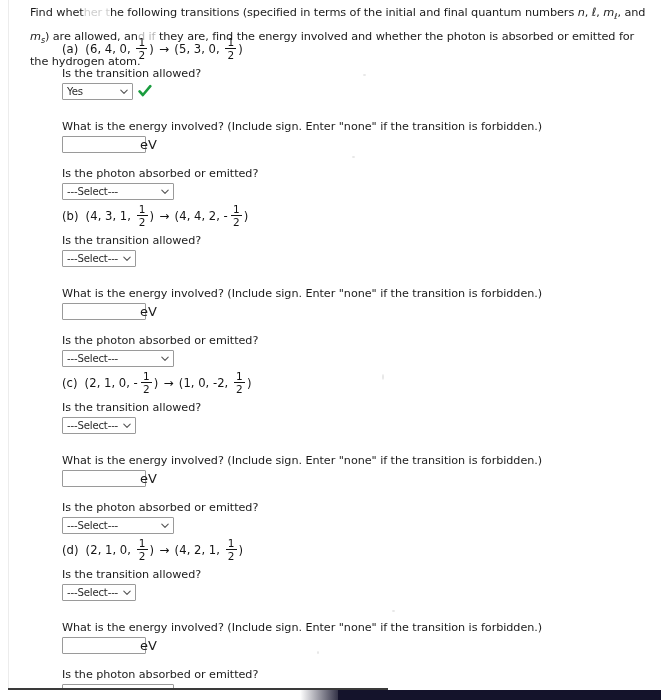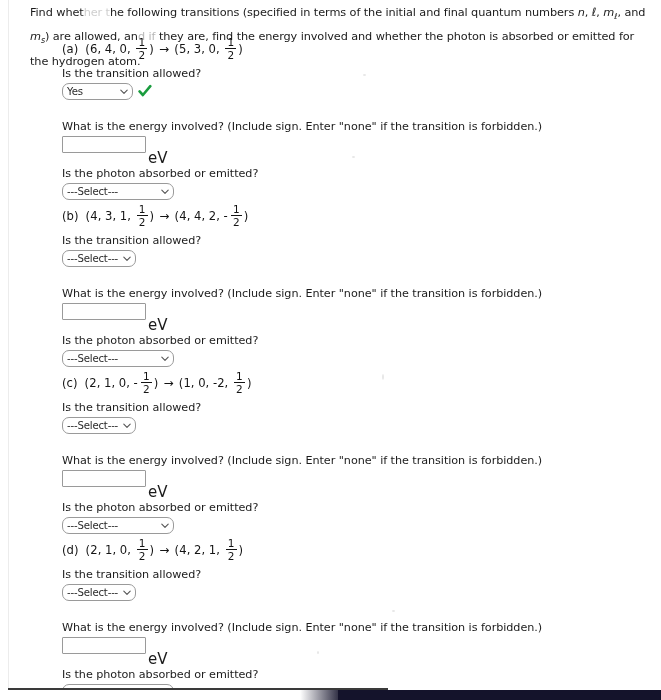--- a/index.html
+++ b/index.html
@@ -110,21 +110,21 @@
   }
 
   
   .select {
     position: absolute;
     left: 62px;
     box-sizing: border-box;
     height: 17px;
     background: #fff;
     border: 1px solid #9a9a9a;
-    border-radius: 7px;
+    border-radius: 1px;
     font-size: 10.2px;
     color: #2a2a2a;
     display: flex;
     align-items: center;
     padding-left: 4px;
     letter-spacing: -0.2px;
   }
   .select.allowed { width: 74px; }
   .select.photon  { width: 112px; }
   .select.yes     { width: 71px; }
@@ -143,24 +143,23 @@
     left: 62px;
     box-sizing: border-box;
     width: 84px;
     height: 17px;
     background: #fff;
     border: 1px solid #9a9a9a;
     border-radius: 1px;
   }
   .unit {
     position: absolute;
-    left: 148px;
-    font-size: 15px;
+    left: 140px;
+    font-size: 13px;
     color: #1b1b1b;
-    margin-top: 12px;
   }
 
   .checkmark {
     position: absolute;
     left: 138px;
     width: 13px;
     height: 13px;
   }
   .checkmark svg { display: block; }
 

